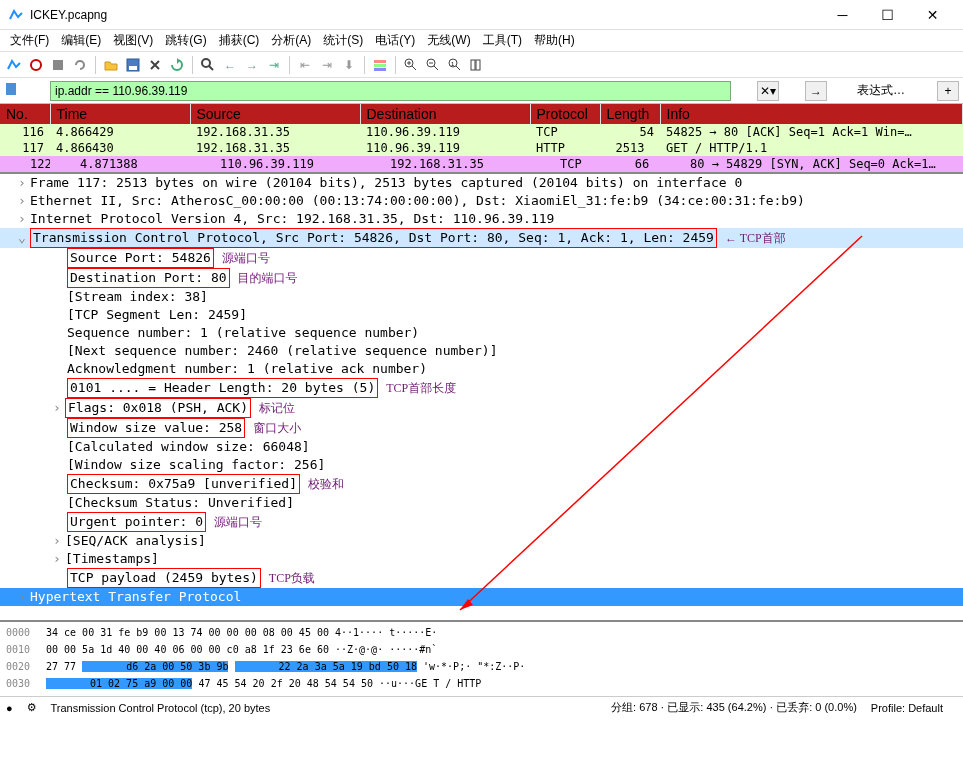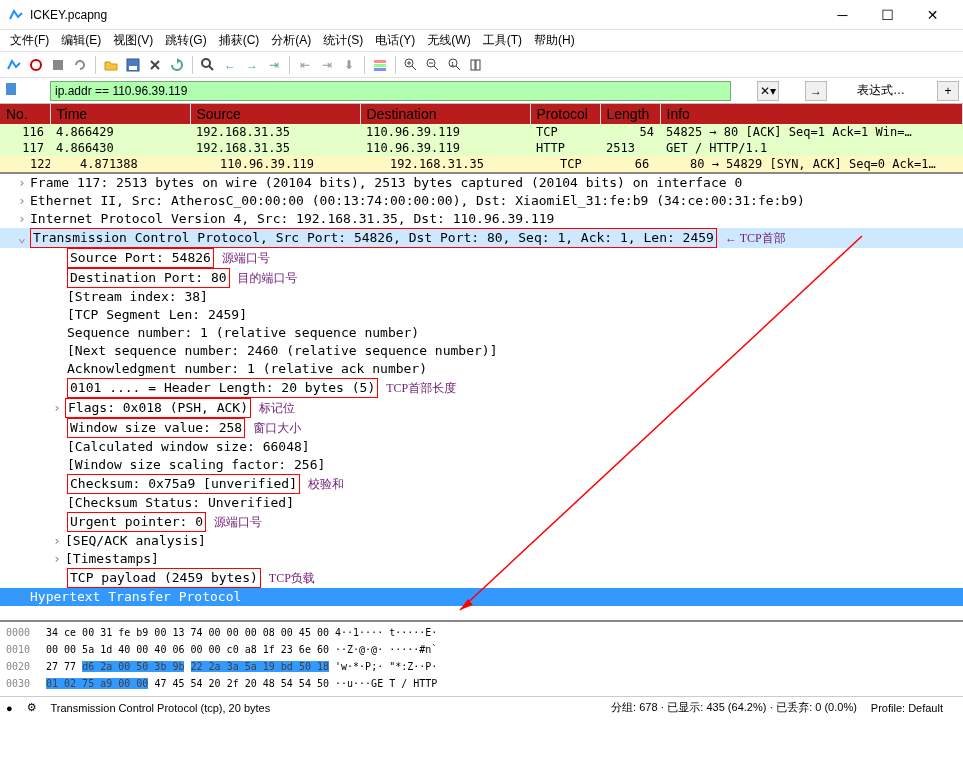--- a/index.html
+++ b/index.html
@@ -16,32 +16,32 @@
 .filterbar { height: 26px; display: flex; align-items: center; padding: 2px 4px; border-bottom: 1px solid #c0c0c0; gap: 24px; }
 .filterbar .ficon { width: 18px; height: 18px; margin-right: 4px; }
 .filterbar input { flex: 1; background: #afffaf; border: 1px solid #7a7; padding: 2px 4px; font-family: inherit; font-size: 12px; }
 .filterbar .fbtn { width: 22px; height: 20px; display: flex; align-items: center; justify-content: center; margin-left: 2px; border: 1px solid #bbb; background: #f0f0f0; cursor: pointer; }
 .filterbar .expr { padding: 0 6px; cursor: pointer; }
 .packetlist { border-bottom: 2px solid #888; }
 .packetlist table { width: 100%; border-collapse: collapse; table-layout: fixed; }
 .packetlist th { text-align: left; font-weight: normal; padding: 2px 6px; border-right: 1px solid #ddd; background: #b91c1c; font-size: 14px; }
 .packetlist td { padding: 1px 6px; font-family: "Consolas", monospace; font-size: 12px; white-space: nowrap; overflow: hidden; }
 .packetlist tr.row-green td { background: #e4ffc7; }
-.packetlist tr.row-dark td { background: #fef9c3; padding-left: 30px; }
+.packetlist tr.row-dark td { background: #f0abfc; padding-left: 30px; }
 .details { height: 448px; overflow-y: auto; font-family: "Consolas", monospace; font-size: 13px; border-bottom: 2px solid #888; line-height: 18px; position: relative; }
 .details .line { padding-left: 18px; white-space: nowrap; }
 .details .line.l2 { padding-left: 67px; }
 .details .exp { display: inline-block; width: 12px; color: #888; }
 .details .sel { background: #cde8ff; }
 .details .http-sel { background: #3399ff; color: #fff; }
 .details .redbox { border: 1px solid red; display: inline-block; padding: 0 2px; }
 .details .redlabel { color: #701a75; font-family: "Microsoft YaHei"; margin-left: 8px; font-size: 12px; }
 .hexpane { font-family: "Consolas", monospace; font-size: 10px; padding: 2px 6px; line-height: 17px; height: 74px; overflow: hidden; }
 .hexpane .offset { color: #888; display: inline-block; width: 40px; }
-.hexpane .hl { background: #3399ff; color: #404040; }
+.hexpane .hl { background: #3399ff; color: #000000; padding-left: 44px; }
 .statusbar { height: 22px; border-top: 1px solid #ccc; display: flex; align-items: center; padding: 0 6px; font-size: 11px; }
 .statusbar .sitem { margin-right: 14px; }
 .statusbar .sp { flex: 1; }
 svg.arrow { position: absolute; pointer-events: none; }
 </style>
 </head>
 <body>
 
 <div class="titlebar">
   <span class="icon">
@@ -217,21 +217,21 @@
           <td>TCP</td>
           <td style="text-align: right;">54</td>
           <td>54825 → 80 [ACK] Seq=1 Ack=1 Win=…</td>
         </tr>
         <tr class="row-green">
           <td style="text-align: right;">117</td>
           <td>4.866430</td>
           <td>192.168.31.35</td>
           <td>110.96.39.119</td>
           <td>HTTP</td>
-          <td style="text-align: left;">2513</td>
+          <td style="text-align: center;">2513</td>
           <td>GET / HTTP/1.1</td>
         </tr>
         <tr class="row-dark">
           <td style="text-align: right;">122</td>
           <td>4.871388</td>
           <td>110.96.39.119</td>
           <td>192.168.31.35</td>
           <td>TCP</td>
           <td style="text-align: center;">66</td>
           <td>80 → 54829 [SYN, ACK] Seq=0 Ack=1…</td>

